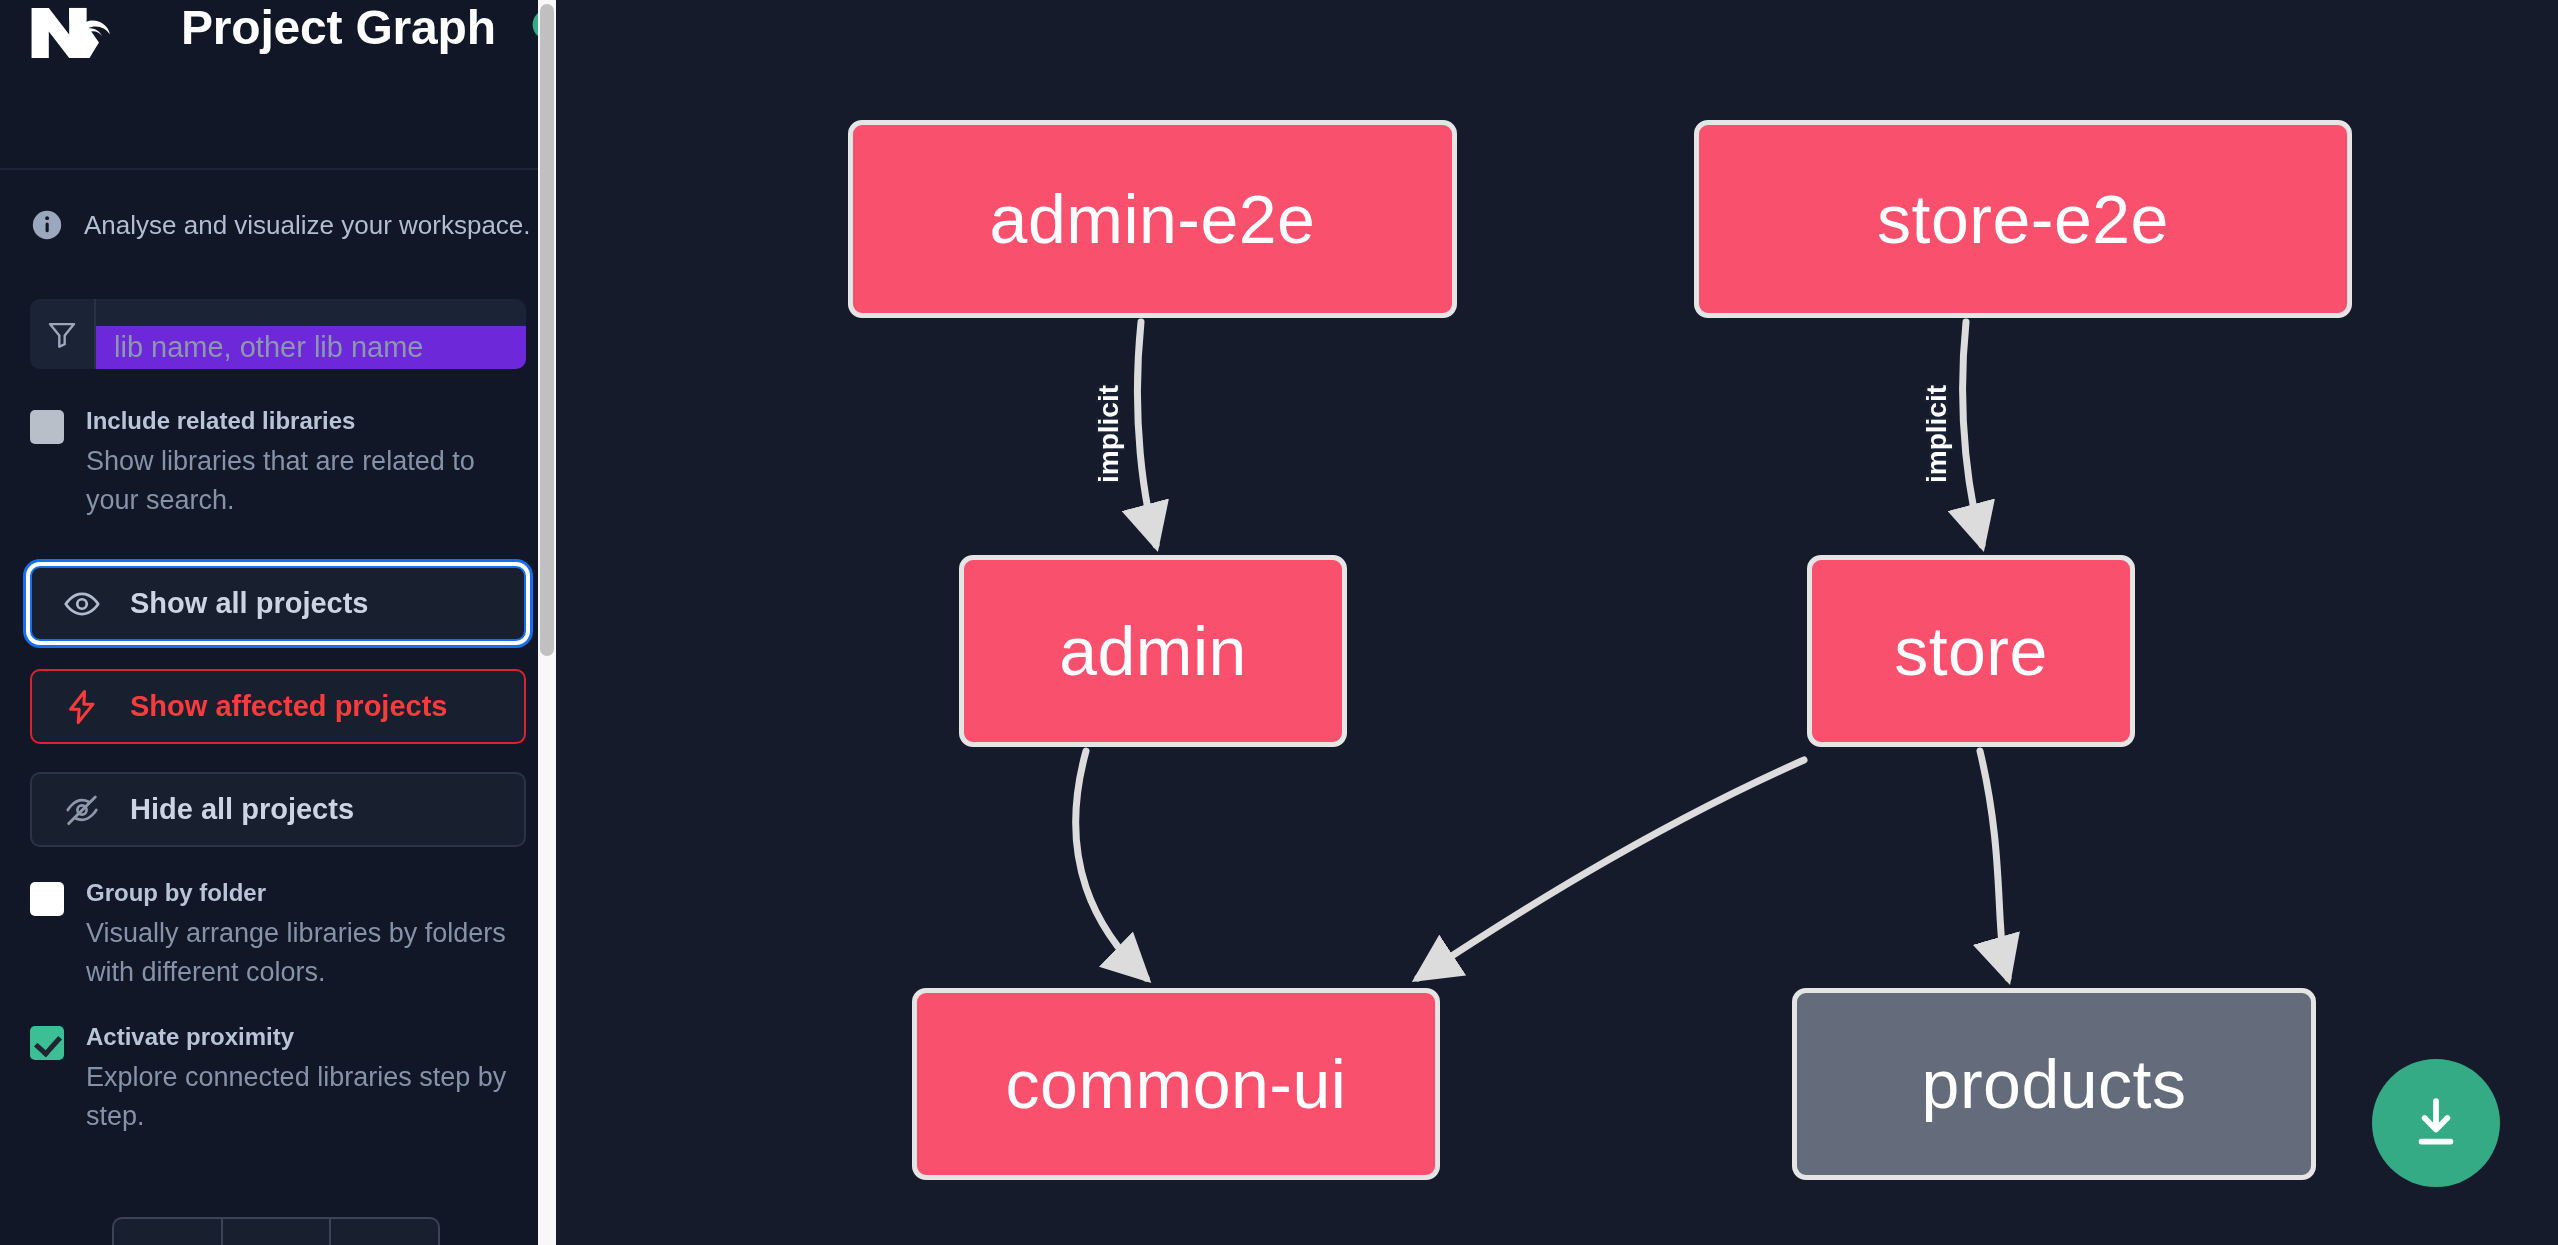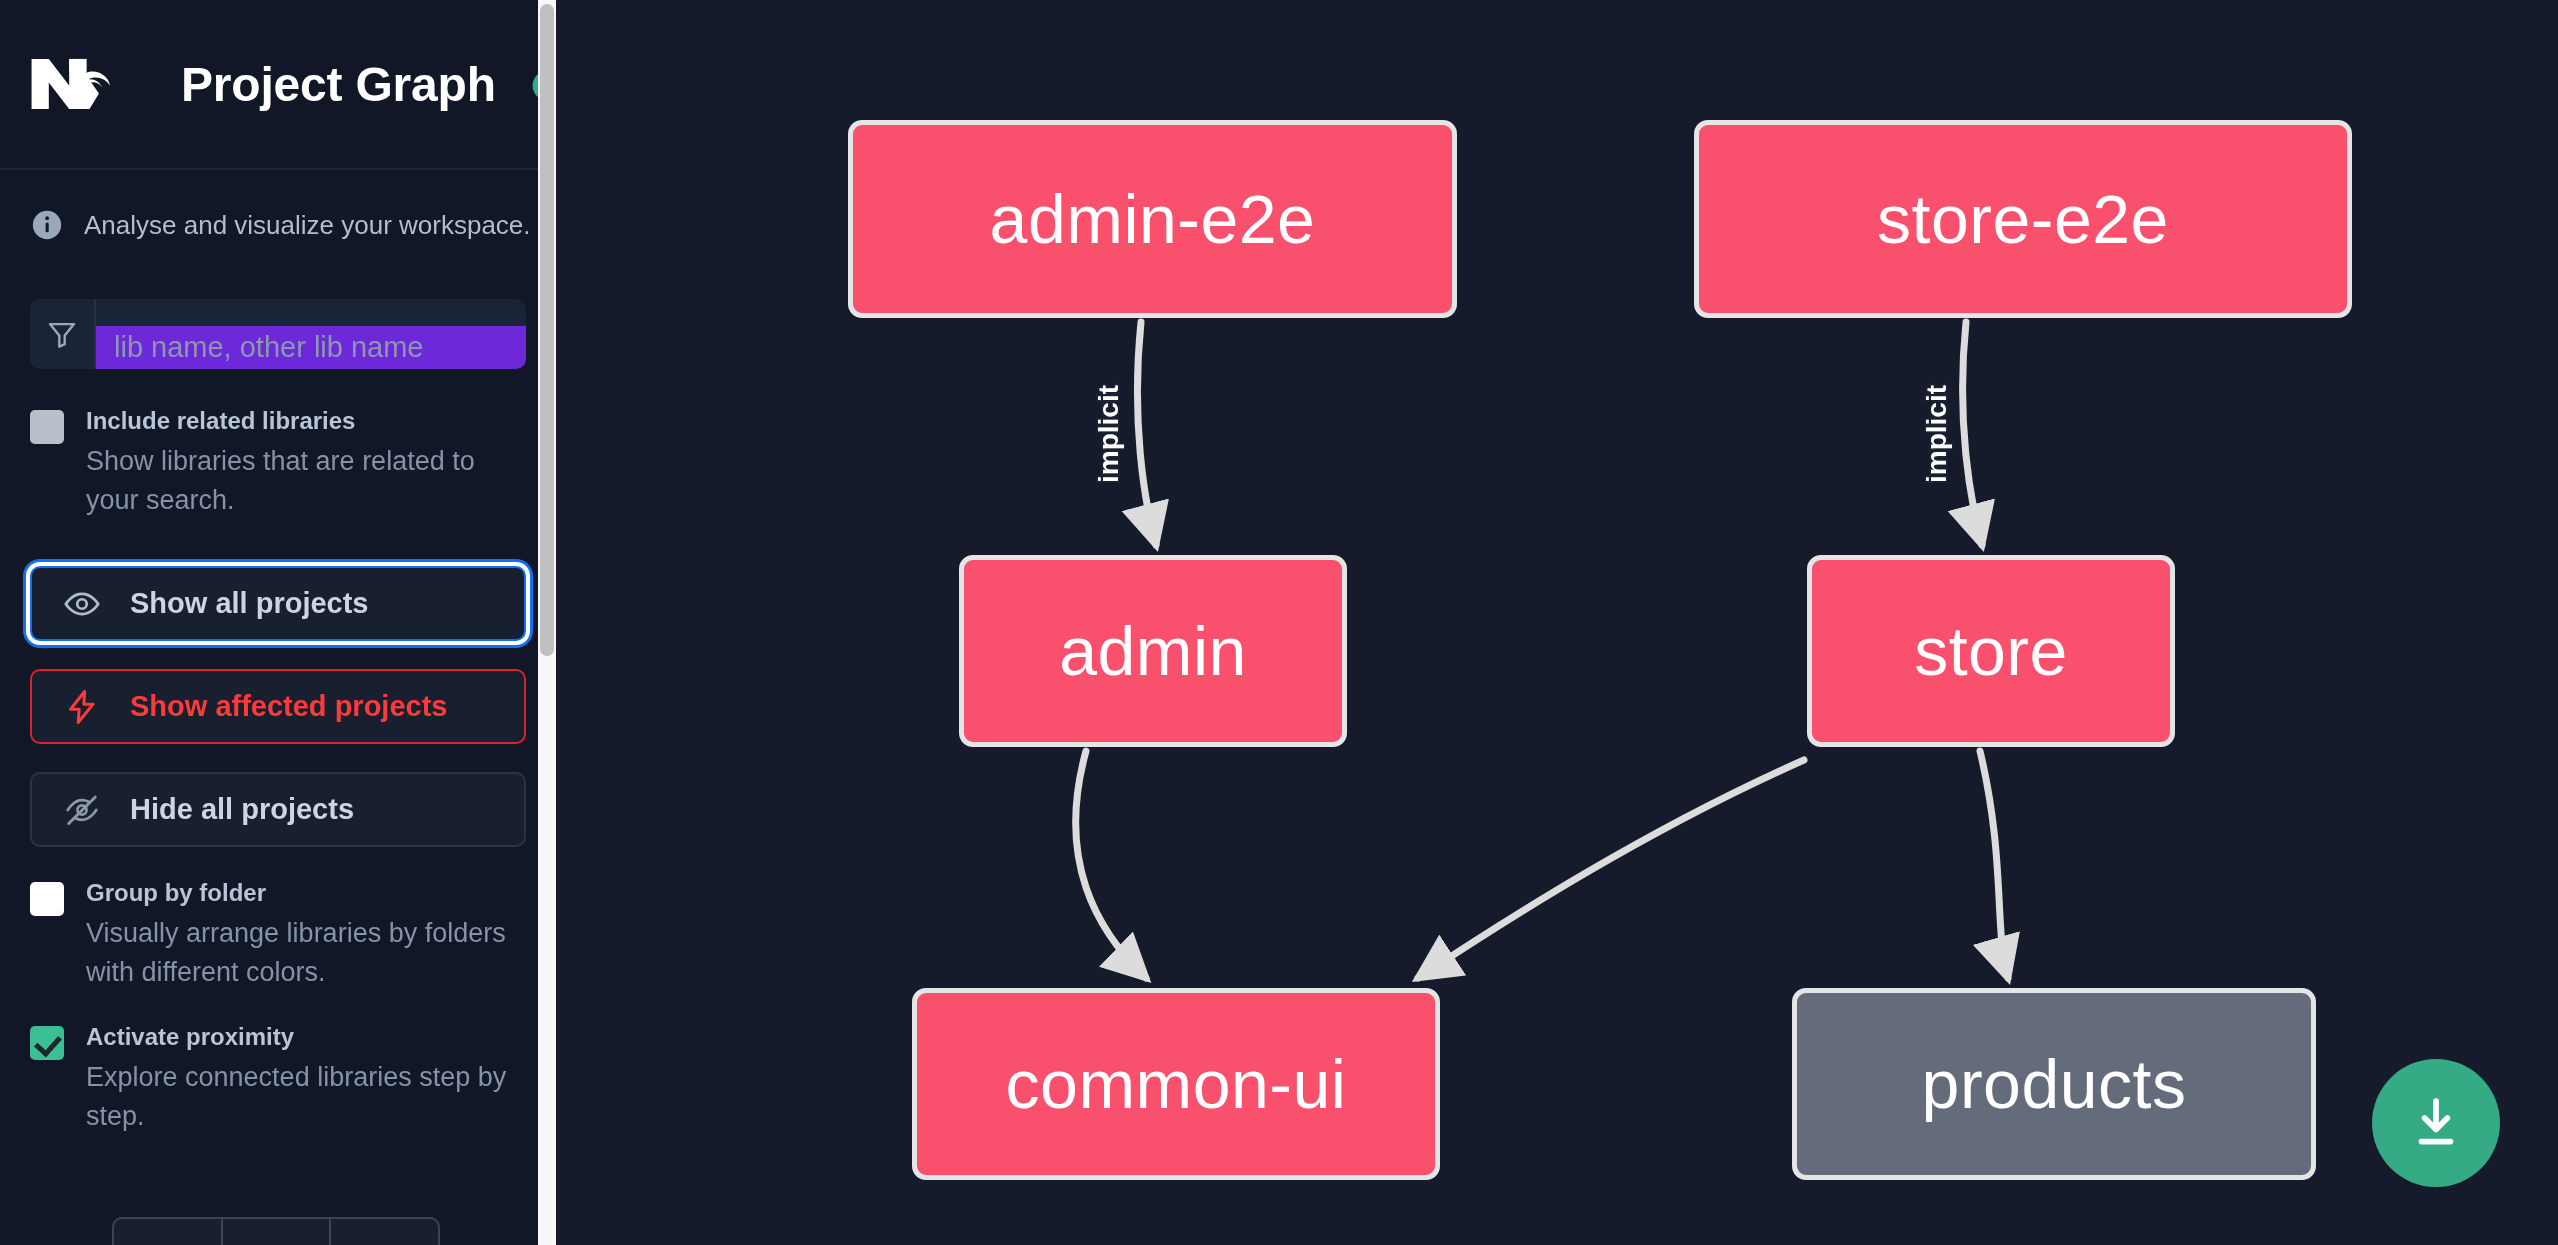--- a/index.html
+++ b/index.html
@@ -16,21 +16,21 @@
   #sidebar {
     position: relative;
     width: 556px; height: 1245px;
     background: #111726;
     flex: 0 0 556px;
     overflow: hidden;
   }
 
   .sb-header {
     height: 170px;
-    display: flex; align-items: center;
+    display: flex; align-items: flex-start;
     padding: 0 0 0 30px;
     border-bottom: 2px solid #1d2435;
   }
   .nx-logo { width: 94px; height: 66px; flex: 0 0 94px; }
   .sb-title {
     color: #ffffff;
     font-size: 48px;
     font-weight: 700;
     letter-spacing: -0.2px;
     margin-left: 57px;
@@ -373,21 +373,21 @@
     </div>
 
     <div class="node affected" style="left:1138px; top:120px; width:658px; height:198px;">
       <span>store-e2e</span>
     </div>
 
     <div class="node affected" style="left:403px; top:555px; width:388px; height:192px;">
       <span>admin</span>
     </div>
 
-    <div class="node affected" style="left:1251px; top:555px; width:368px; height:192px;">
+    <div class="node affected" style="left:1251px; top:555px; width:328px; height:192px;">
       <span>store</span>
     </div>
 
     <div class="node affected" style="left:356px; top:988px; width:528px; height:192px;">
       <span>common-ui</span>
     </div>
 
     <div class="node neutral" style="left:1236px; top:988px; width:524px; height:192px;">
       <span>products</span>
     </div>

